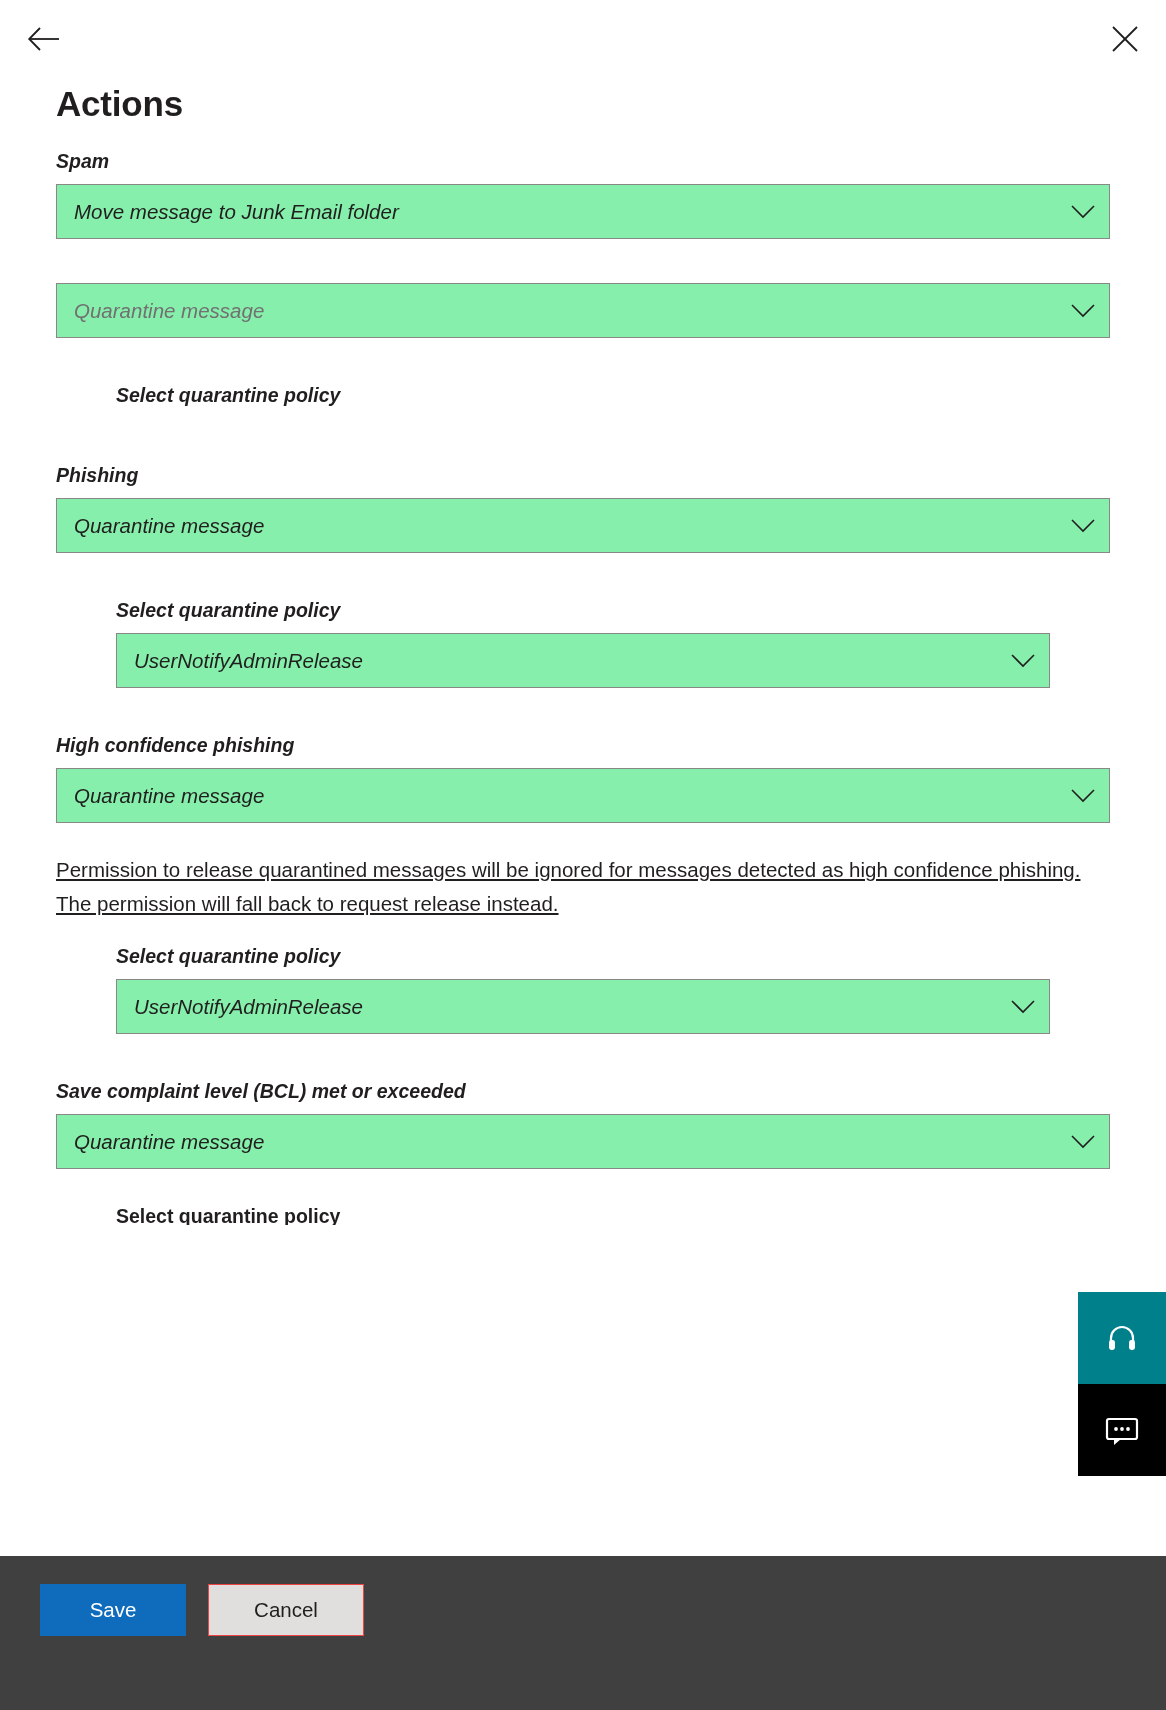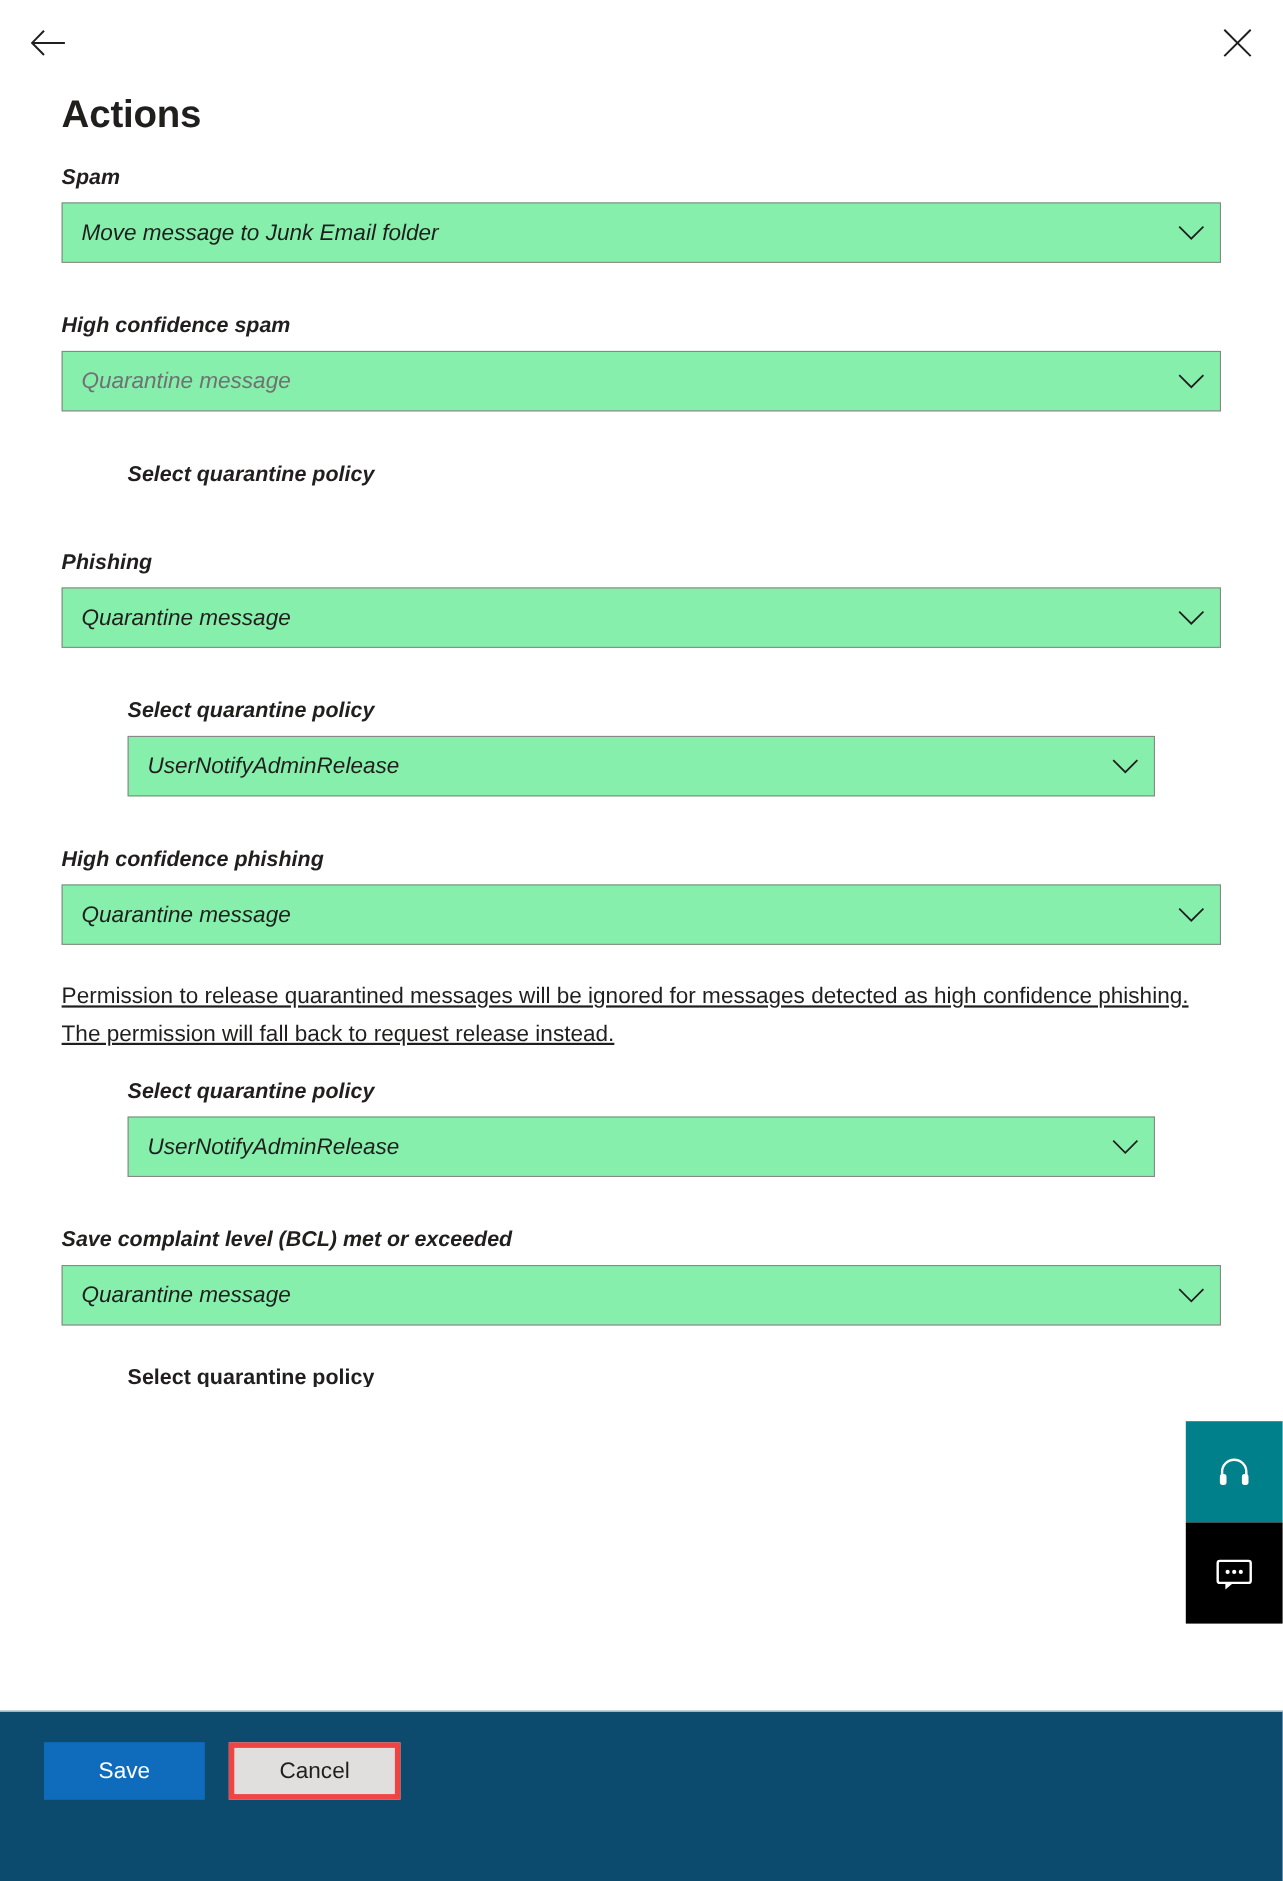--- a/index.html
+++ b/index.html
@@ -143,21 +143,21 @@
     text-decoration: underline;
   }
 
   
   .footer {
     position: absolute;
     left: 0;
     bottom: 0;
     width: 1166px;
     height: 154px;
-    background: #0c4a6e;
+    background: #404040;
     border-top: 1px solid #ffffff;
     z-index: 5;
   }
   .btn {
     position: absolute;
     box-sizing: border-box;
     height: 52px;
     font-size: 20.5px;
     font-family: "Liberation Sans", sans-serif;
     cursor: pointer;
@@ -172,21 +172,21 @@
     background: #0f6cbd;
     color: #ffffff;
     border: 1px solid #0f6cbd;
   }
   .btn-secondary {
     left: 208px;
     top: 28px;
     width: 156px;
     background: #e1dfdd;
     color: #201f1e;
-    border: 5px solid #ef4444;
+    border: 1px solid #ef4444;
   }
 
   
   .widget-stack {
     position: absolute;
     right: 0;
     top: 1292px;
     width: 88px;
     z-index: 8;
   }
@@ -245,21 +245,20 @@
           <svg width="24" height="14" viewBox="0 0 24 14">
               <path d="M1 1 L12 12 L23 1" fill="none" stroke="#201f1e" stroke-width="1.6"></path>
             </svg>
         </span>
       </div>
     </div>
 
     <div class="gap-lg"></div>
 
     <div class="field">
-      <div class="field-label">High confidence spam</div>
       <div class="select-box placeholder-text">
         <span>Quarantine message</span>
         <span class="chev">
           <svg width="24" height="14" viewBox="0 0 24 14">
               <path d="M1 1 L12 12 L23 1" fill="none" stroke="#201f1e" stroke-width="1.6"></path>
             </svg>
         </span>
       </div>
     </div>
 

